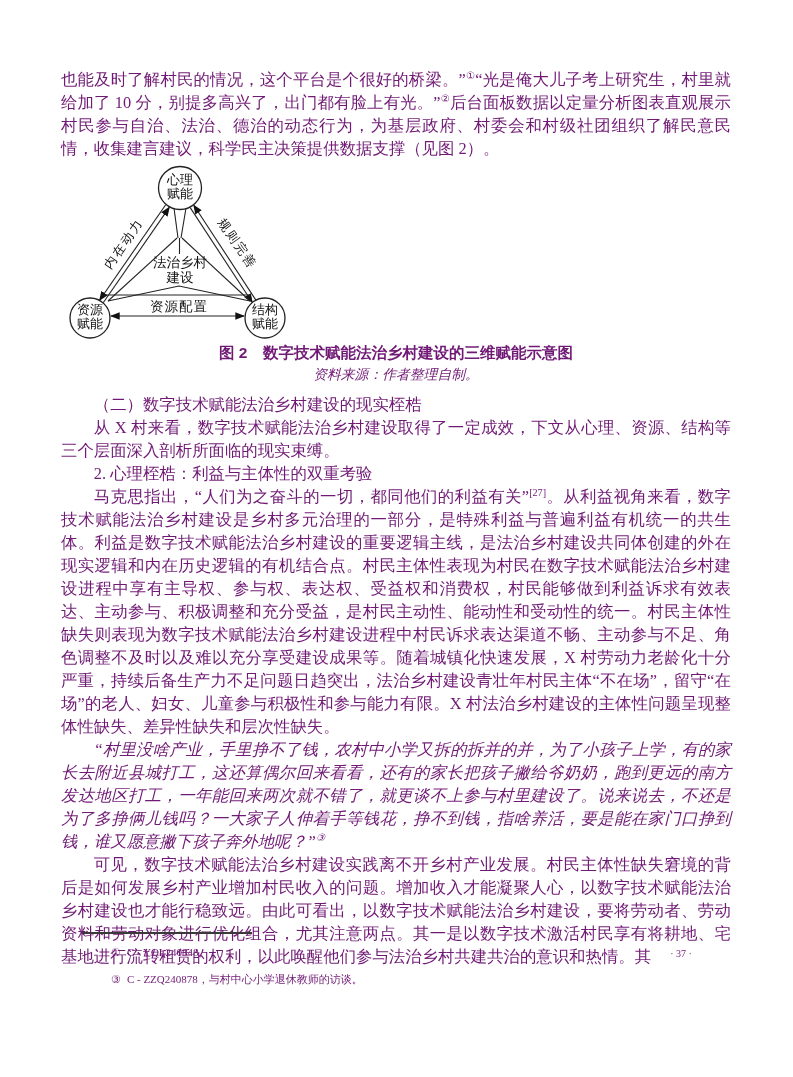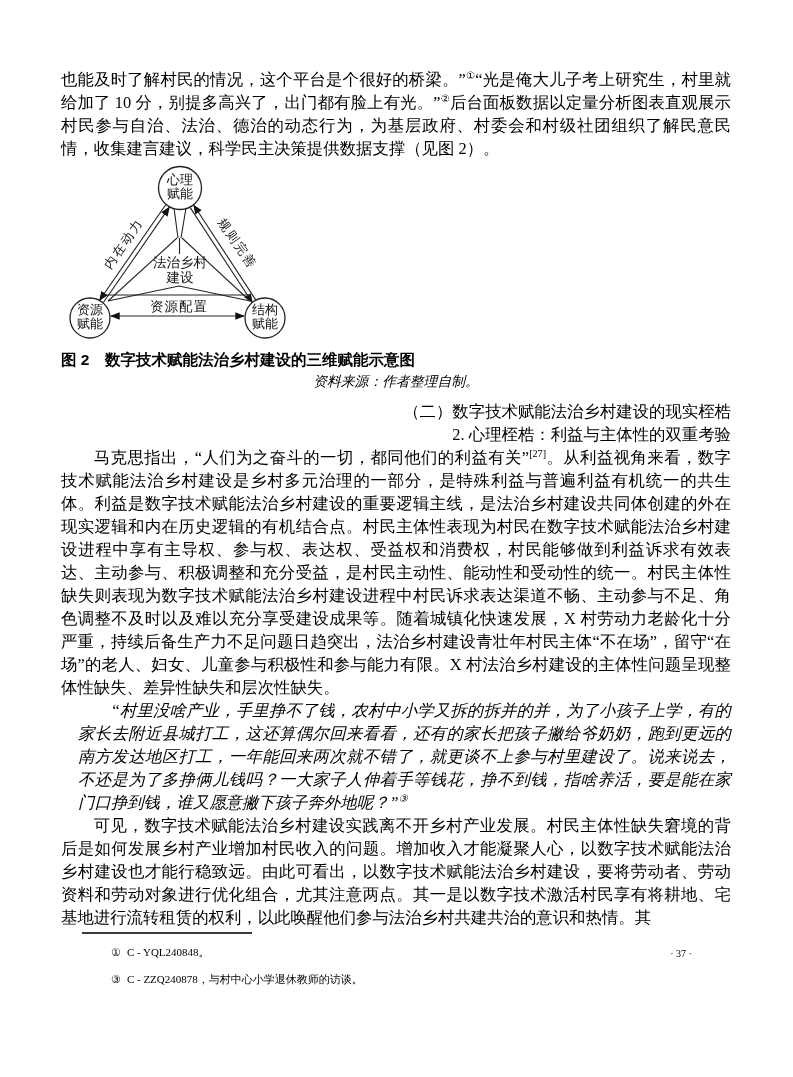--- a/index.html
+++ b/index.html
@@ -2,43 +2,43 @@
 <html><head>
 <meta charset="utf-8">
 <style>
   html,body{margin:0;padding:0;background:#e8e8e8;}
   .page{
     position:relative;
     width:793px;height:1077px;
     margin:0 auto;
     background:#ffffff;
     font-family:"Liberation Serif","DejaVu Serif",serif;
-    color:#000000;
+    color:#701a75;
     overflow:hidden;
   }
   .content{
     position:absolute;left:61px;top:68px;width:670px;
   }
-  p{margin:0;text-align:right;}
+  p{margin:0;}
   .body-text{
     font-size:16.4px;line-height:23px;text-align:justify;
     text-justify:inter-ideograph;
   }
   .indent{text-indent:2em;}
-  .kai{font-style:italic;margin-left:17px;}
+  .kai{font-style:italic;}
   sup{font-size:0.62em;line-height:0;vertical-align:super;}
   .figure-wrap{
     display:flex;
     margin:2px 0 0 0;height:176px;
   }
   .fig-caption{
-    text-align:left;
+    text-align:center;
     font-family:"Liberation Sans","DejaVu Sans",sans-serif;
     font-weight:bold;font-size:15.5px;line-height:19px;
-    margin-top:12px;
+    margin-top:5px;
   }
   .fig-source{
     text-align:center;font-style:italic;
     font-size:13.8px;line-height:17px;
     margin-top:4px;margin-bottom:10px;
   }
   .heading{
     font-size:16.4px;line-height:23px;text-indent:2em;
   }
   .footnote-block{
@@ -112,20 +112,21 @@
           <text x="173" y="84" font-size="12.5" letter-spacing="2" transform="rotate(55 173 84)">规则完善</text>
           <text x="118" y="149" font-size="13.5" letter-spacing="1">资源配置</text>
         </g>
       </svg>
     </div>
 
     <div class="fig-caption">图 2　数字技术赋能法治乡村建设的三维赋能示意图</div>
     <div class="fig-source">资料来源：作者整理自制。</div>
 
     <p class="heading">（二）数字技术赋能法治乡村建设的现实桎梏</p>
+    <p class="body-text indent">从 X 村来看，数字技术赋能法治乡村建设取得了一定成效，下文从心理、资源、结构等三个层面深入剖析所面临的现实束缚。</p>
     <p class="heading">2. 心理桎梏：利益与主体性的双重考验</p>
     <p class="body-text indent"><span>马克思指出，“人们为之奋斗的一切，都同他们的利益有关”</span><sup>[27]</sup><span>。从利益视角来看，数字技术赋能法治乡村建设是乡村多元治理的一部分，是特殊利益与普遍利益有机统一的共生体。利益是数字技术赋能法治乡村建设的重要逻辑主线，是法治乡村建设共同体创建的外在现实逻辑和内在历史逻辑的有机结合点。村民主体性表现为村民在数字技术赋能法治乡村建设进程中享有主导权、参与权、表达权、受益权和消费权，村民能够做到利益诉求有效表达、主动参与、积极调整和充分受益，是村民主动性、能动性和受动性的统一。村民主体性缺失则表现为数字技术赋能法治乡村建设进程中村民诉求表达渠道不畅、主动参与不足、角色调整不及时以及难以充分享受建设成果等。随着城镇化快速发展，X 村劳动力老龄化十分严重，持续后备生产力不足问题日趋突出，法治乡村建设青壮年村民主体“不在场”，留守“在场”的老人、妇女、儿童参与积极性和参与能力有限。X 村法治乡村建设的主体性问题呈现整体性缺失、差异性缺失和层次性缺失。</span></p>
     <p class="body-text indent kai"><span>“村里没啥产业，手里挣不了钱，农村中小学又拆的拆并的并，为了小孩子上学，有的家长去附近县城打工，这还算偶尔回来看看，还有的家长把孩子撇给爷奶奶，跑到更远的南方发达地区打工，一年能回来两次就不错了，就更谈不上参与村里建设了。说来说去，不还是为了多挣俩儿钱吗？一大家子人伸着手等钱花，挣不到钱，指啥养活，要是能在家门口挣到钱，谁又愿意撇下孩子奔外地呢？”</span><sup>③</sup></p>
     <p class="body-text indent">可见，数字技术赋能法治乡村建设实践离不开乡村产业发展。村民主体性缺失窘境的背后是如何发展乡村产业增加村民收入的问题。增加收入才能凝聚人心，以数字技术赋能法治乡村建设也才能行稳致远。由此可看出，以数字技术赋能法治乡村建设，要将劳动者、劳动资料和劳动对象进行优化组合，尤其注意两点。其一是以数字技术激活村民享有将耕地、宅基地进行流转租赁的权利，以此唤醒他们参与法治乡村共建共治的意识和热情。其</p>
   </div>
 
   <div class="footnote-block">
     <div class="footnote-rule"></div>
     <div class="footnote-list">
       <div class="fn-row"><span class="fn-marker">①</span><span>C - YQL240848。</span></div>

